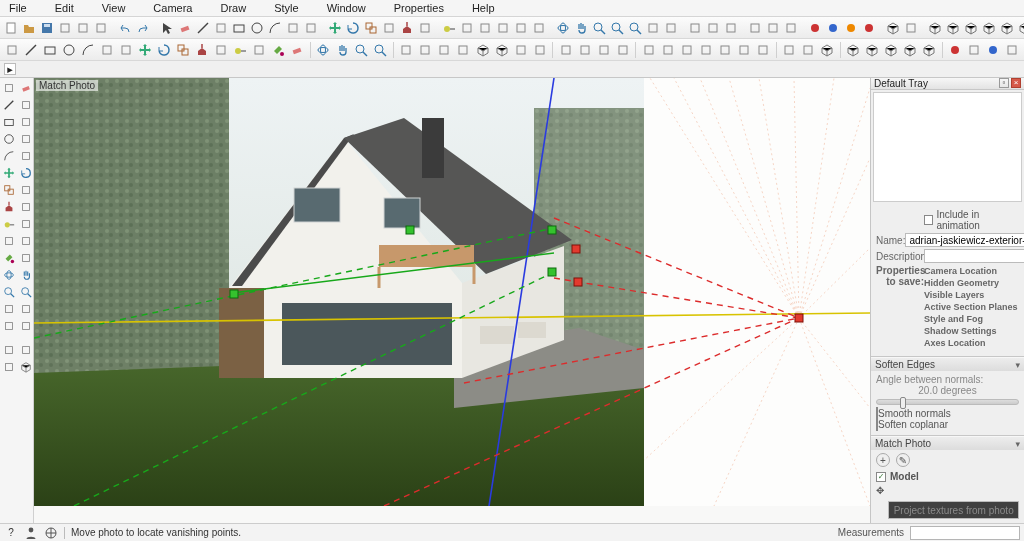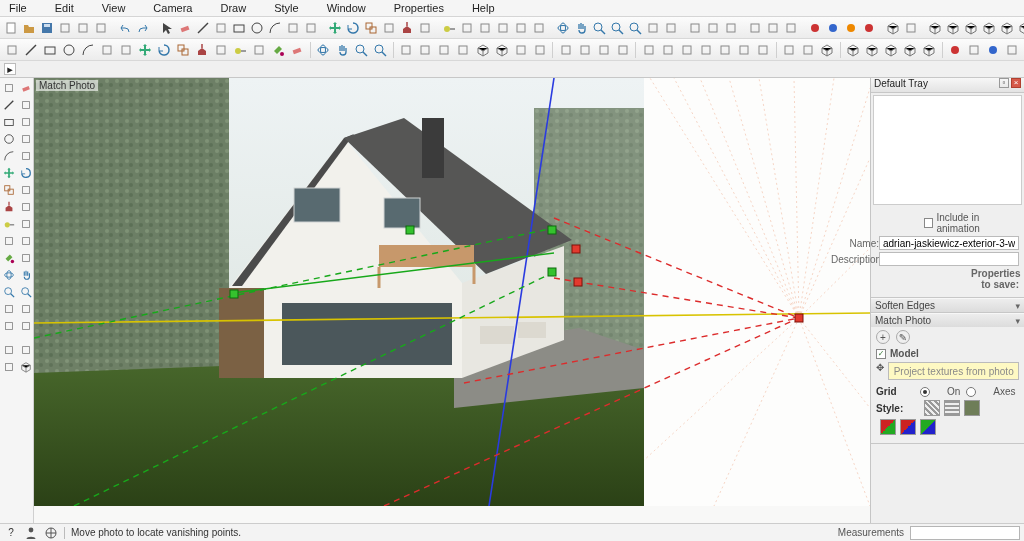--- a/index.html
+++ b/index.html
@@ -136,43 +136,44 @@
     display:flex; align-items:center; padding:0 4px;
     justify-content:space-between;
     color:#444;
   }
   #tray .panel-hd .caret { color:#666; font-size:9px; }
   #tray .panel-body { padding:3px 5px 5px; background:#efefef; color:#555; }
 
   #tray .thumb {
     height:110px; background:#fff; margin:2px; border:1px solid #ccc;
   }
-  #tray .formrow { display:flex; align-items:center; gap:0; margin:2px 0;justify-content:flex-end; }
+  #tray .formrow { display:flex; align-items:center; gap:0; margin:2px 0; }
   #tray .formrow label { width:48px; text-align:right; color:#666; }
   #tray input[type=text]{
     flex:1; height:14px; border:1px solid #bbb; padding:0 3px; font-size:10px;
   }
   #tray .proplist { margin-left:52px; line-height:12px; color:#666; font-size:9px; }
 
   #tray .matchphoto .icon-row { display:flex; gap:6px; margin-bottom:4px; }
   #tray .matchphoto .icon-row .ic {
     width:14px; height:14px; border:1px solid #aaa; border-radius:7px;
     display:flex; align-items:center; justify-content:center;
     font-size:10px; color:#555;
   }
   #tray .matchphoto .chk { display:flex; align-items:center; gap:4px; margin:2px 0;}
   #tray .matchphoto .chk .box {
     width:10px; height:10px; border:1px solid #888; background:#fff;
     display:flex; align-items:center; justify-content:center;
     font-size:8px; color:#3a7a3a;
   }
   #tray .matchphoto .proj-btn {
-    height:18px; border:1px solid #bbb; background:#fef9c3; color:#8a8a8a;
+    height:18px; border:1px solid #bbb; background:#404040; color:#8a8a8a;
     display:flex; align-items:center; justify-content:center;
     flex:1;
+    margin-top:16px;
   }
   #tray .gridrow { display:flex; align-items:center; margin:3px 0; gap:6px;}
   #tray .gridrow label { width:38px; text-align:left; color:#333; font-weight:bold; }
   #tray .radio { display:flex; align-items:center; gap:17px; }
   #tray .radio .dot {
     width:10px; height:10px; border:1px solid #777; border-radius:50%; background:#fff;
     display:flex; align-items:center; justify-content:center;
   }
   #tray .radio .dot .fill { width:4px; height:4px; border-radius:50%; background:#333; }
   #tray .swatches { display:flex; gap:4px; margin-left:4px; }
@@ -1104,28 +1105,51 @@
         <div class="formrow">
           <label>Name:</label>
           <input type="text" value="adrian-jaskiewicz-exterior-3-w" style="">
         </div>
         <div class="formrow">
           <label>Description:</label>
           <input type="text" style="">
         </div>
         <div class="formrow" style="align-items:flex-start;font-weight:bold;">
           <label style="line-height:11px;">Properties to save:</label>
+          <div class="proplist" id="proplist" style="margin-left:0;">
+              <div>Camera Location</div>
+              <div>Hidden Geometry</div>
+              <div>Visible Layers</div>
+              <div>Active Section Planes</div>
+              <div>Style and Fog</div>
+              <div>Shadow Settings</div>
+              <div>Axes Location</div>
+            </div>
         </div>
       </div>
     </div>
 
     <div class="panel">
       <div class="panel-hd">
         <span>Soften Edges</span>
         <span class="caret">▾</span>
+      </div>
+      <div class="panel-body">
+        <div style="color:#888;">Angle between normals:</div>
+        <div style="text-align:center;color:#888;">
+          <span>20.0</span>
+          <span>degrees</span>
+        </div>
+        <div style="height:6px;background:linear-gradient(#ddd,#ccc);border:1px solid #bbb;border-radius:3px;margin:3px 0;position:relative;">
+          <div style="position:absolute;left:16%;top:-3px;width:6px;height:12px;background:#eee;border:1px solid #888;border-radius:2px;"></div>
+        </div>
+        <div class="chk"><span class="box" style="width:10px;height:10px;border:1px solid #888;"></span>
+          <span>Smooth normals</span></div>
+        <div class="chk"><span class="box" style="width:10px;height:10px;border:1px solid #888;"></span>
+          <span>Soften coplanar</span></div>
       </div>
     </div>
 
     <div class="panel matchphoto">
       <div class="panel-hd">
         <span>Match Photo</span>
         <span class="caret">▾</span>
       </div>
       <div class="panel-body">
         <div class="icon-row">

